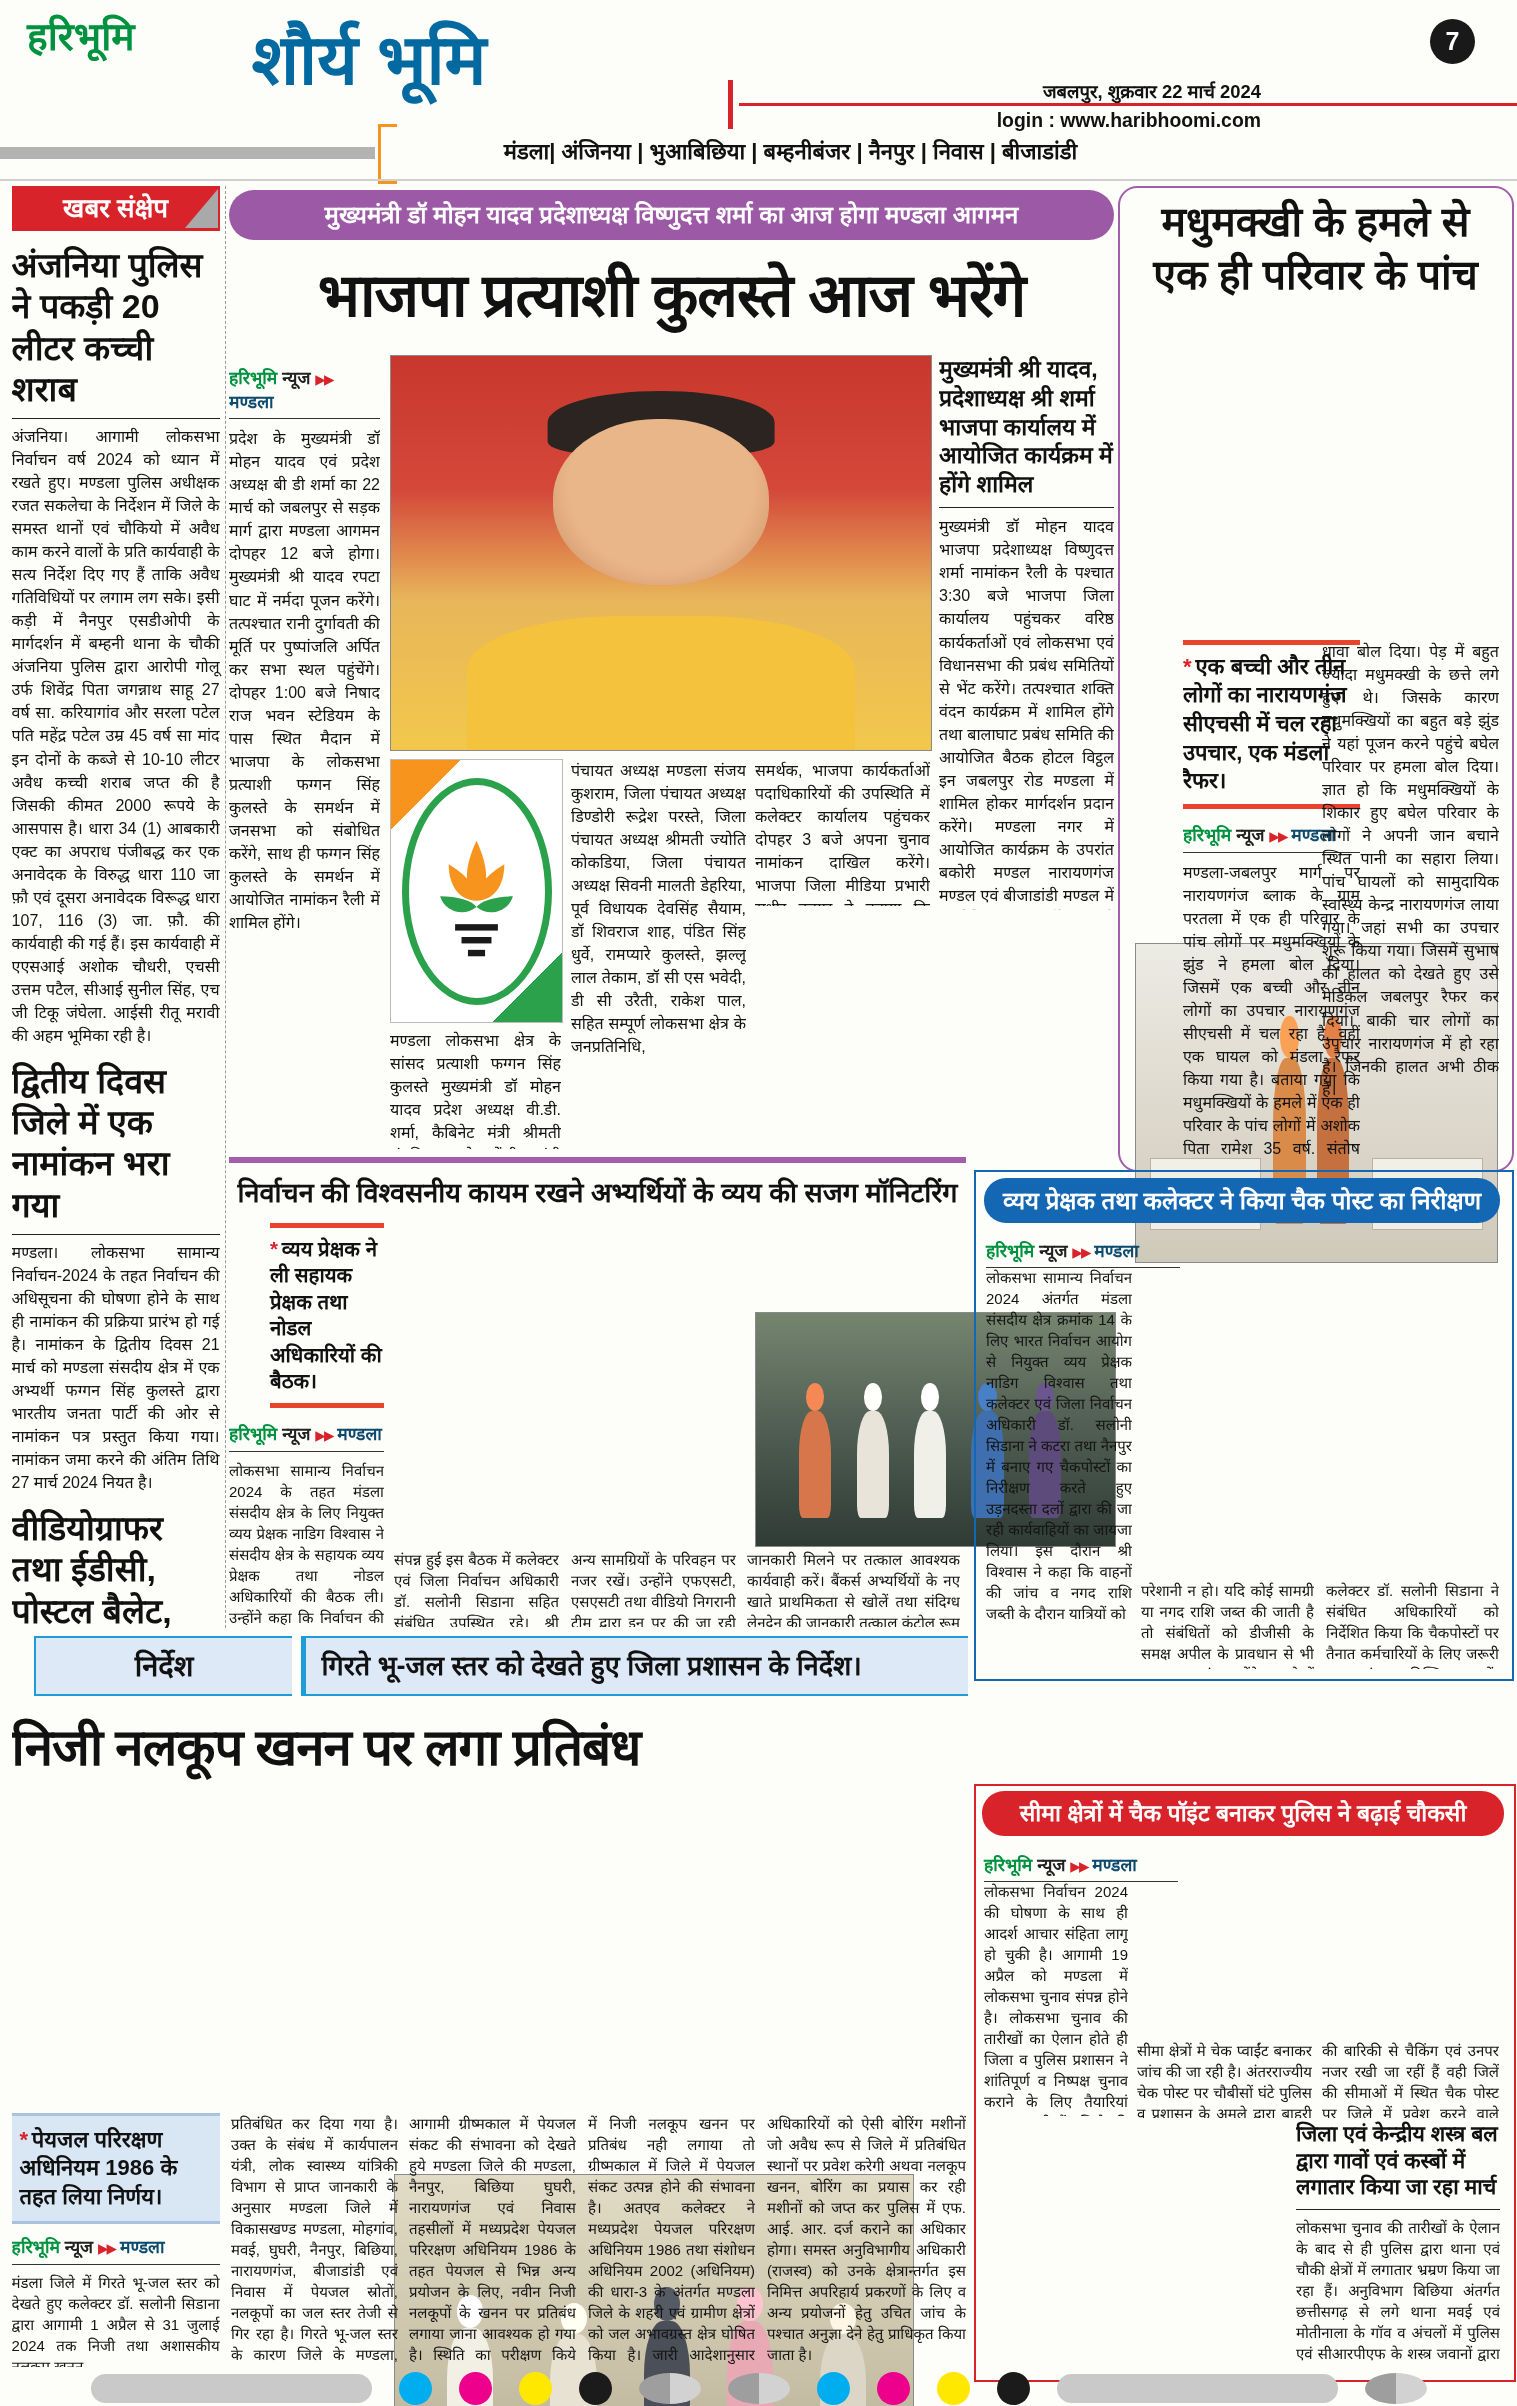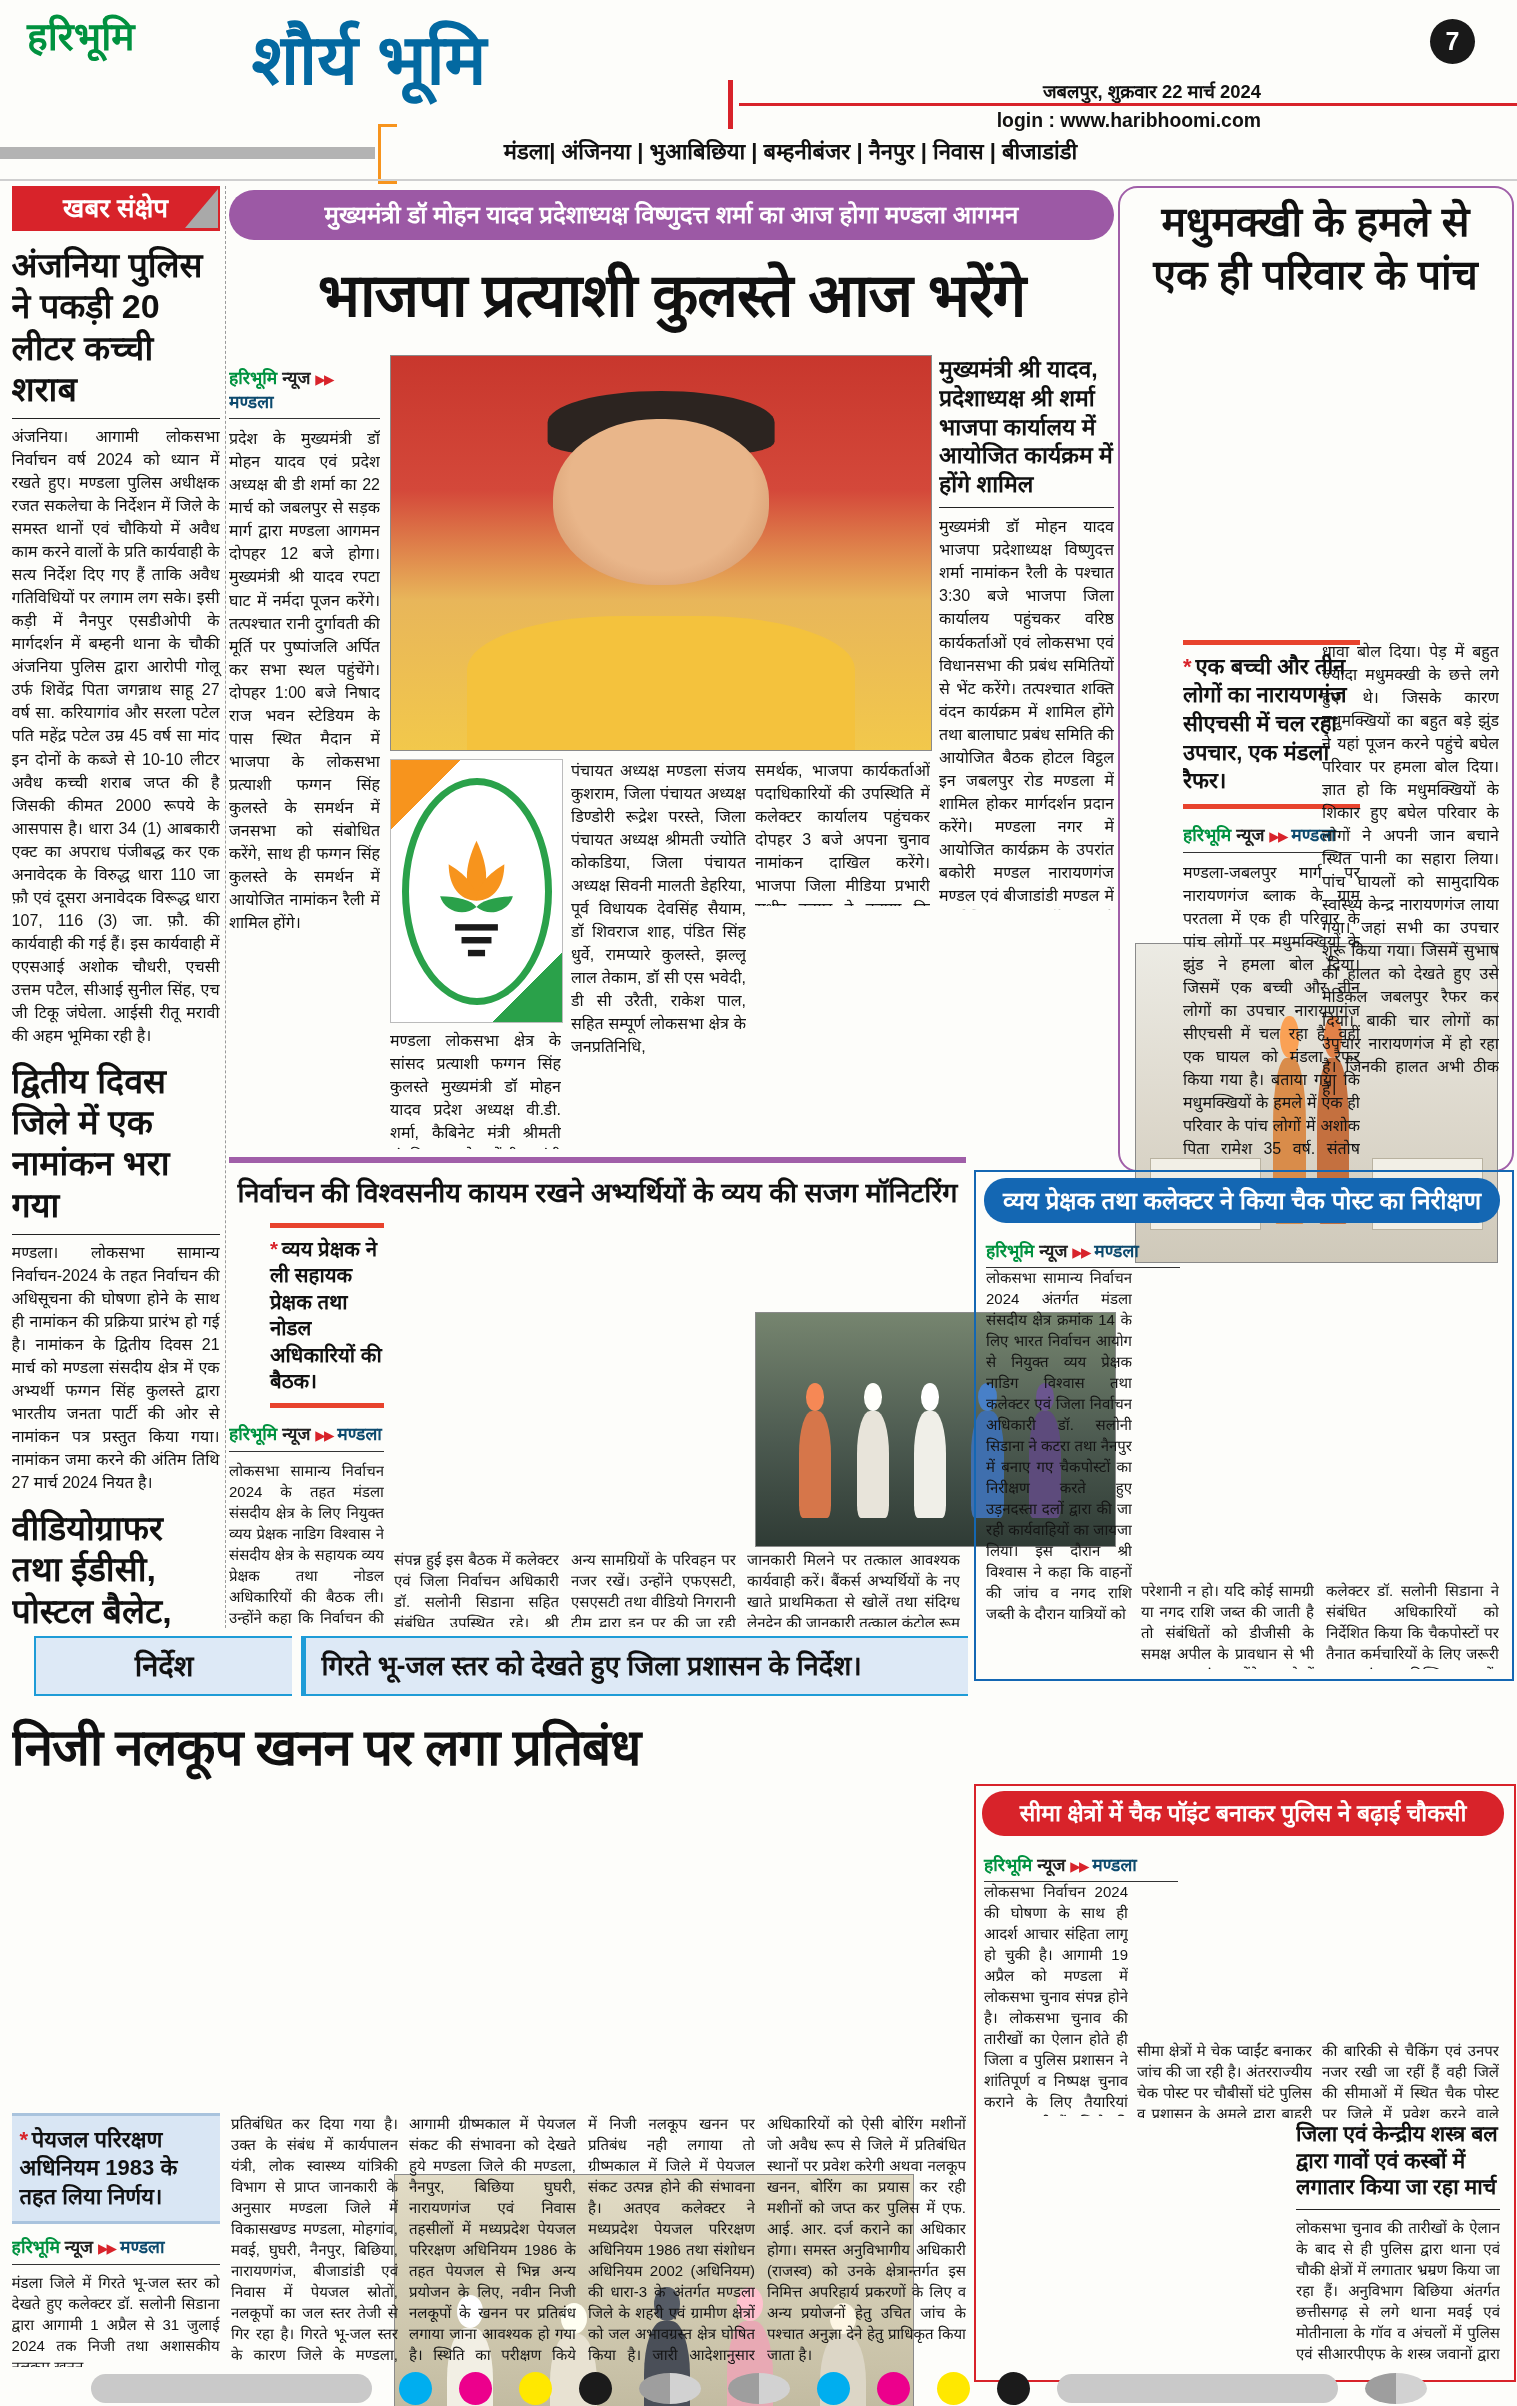--- a/index.html
+++ b/index.html
@@ -296,21 +296,21 @@
   <div class="body-sm">कलेक्टर डॉ. सलोनी सिडाना ने संबंधित अधिकारियों को निर्देशित किया कि चैकपोस्टों पर तैनात कर्मचारियों के लिए जरूरी व्यवस्थाएं सुनिश्चित करें। निरीक्षण के दौरान सहायक रिटर्निंग अधिकारी नैनपुर कुमार सिंहल सहित संबंधित उपस्थित रहे।</div>
 </div>
 
 <div class="abs blue-box" id="dir-label">निर्देश</div>
 <div class="abs blue-box clip" id="dir-strip">गिरते भू-जल स्तर को देखते हुए जिला प्रशासन के निर्देश।</div>
 
 <div class="abs clip" id="bw-headline">निजी नलकूप खनन पर लगा प्रतिबंध</div>
 
 <div class="abs clip" id="bw-colA">
   <div id="bw-box">
-    <span class="ast">*</span><span>पेयजल परिरक्षण अधिनियम 1983 के तहत लिया निर्णय।</span>
+    <span class="ast">*</span><span>पेयजल परिरक्षण अधिनियम 1986 के तहत लिया निर्णय।</span>
   </div>
   <div class="byline">
     <span class="b-brand">हरिभूमि</span>
     <span class="b-news">न्यूज</span>
     <span class="b-arrows">▶▶</span>
     <span class="b-city">मण्डला</span>
   </div>
   <div class="body-sm">मंडला जिले में गिरते भू-जल स्तर को देखते हुए कलेक्टर डॉ. सलोनी सिडाना द्वारा आगामी 1 अप्रैल से 31 जुलाई 2024 तक निजी तथा अशासकीय नलकूप खनन</div>
 </div>
 <div class="abs clip" id="bw-colB">

